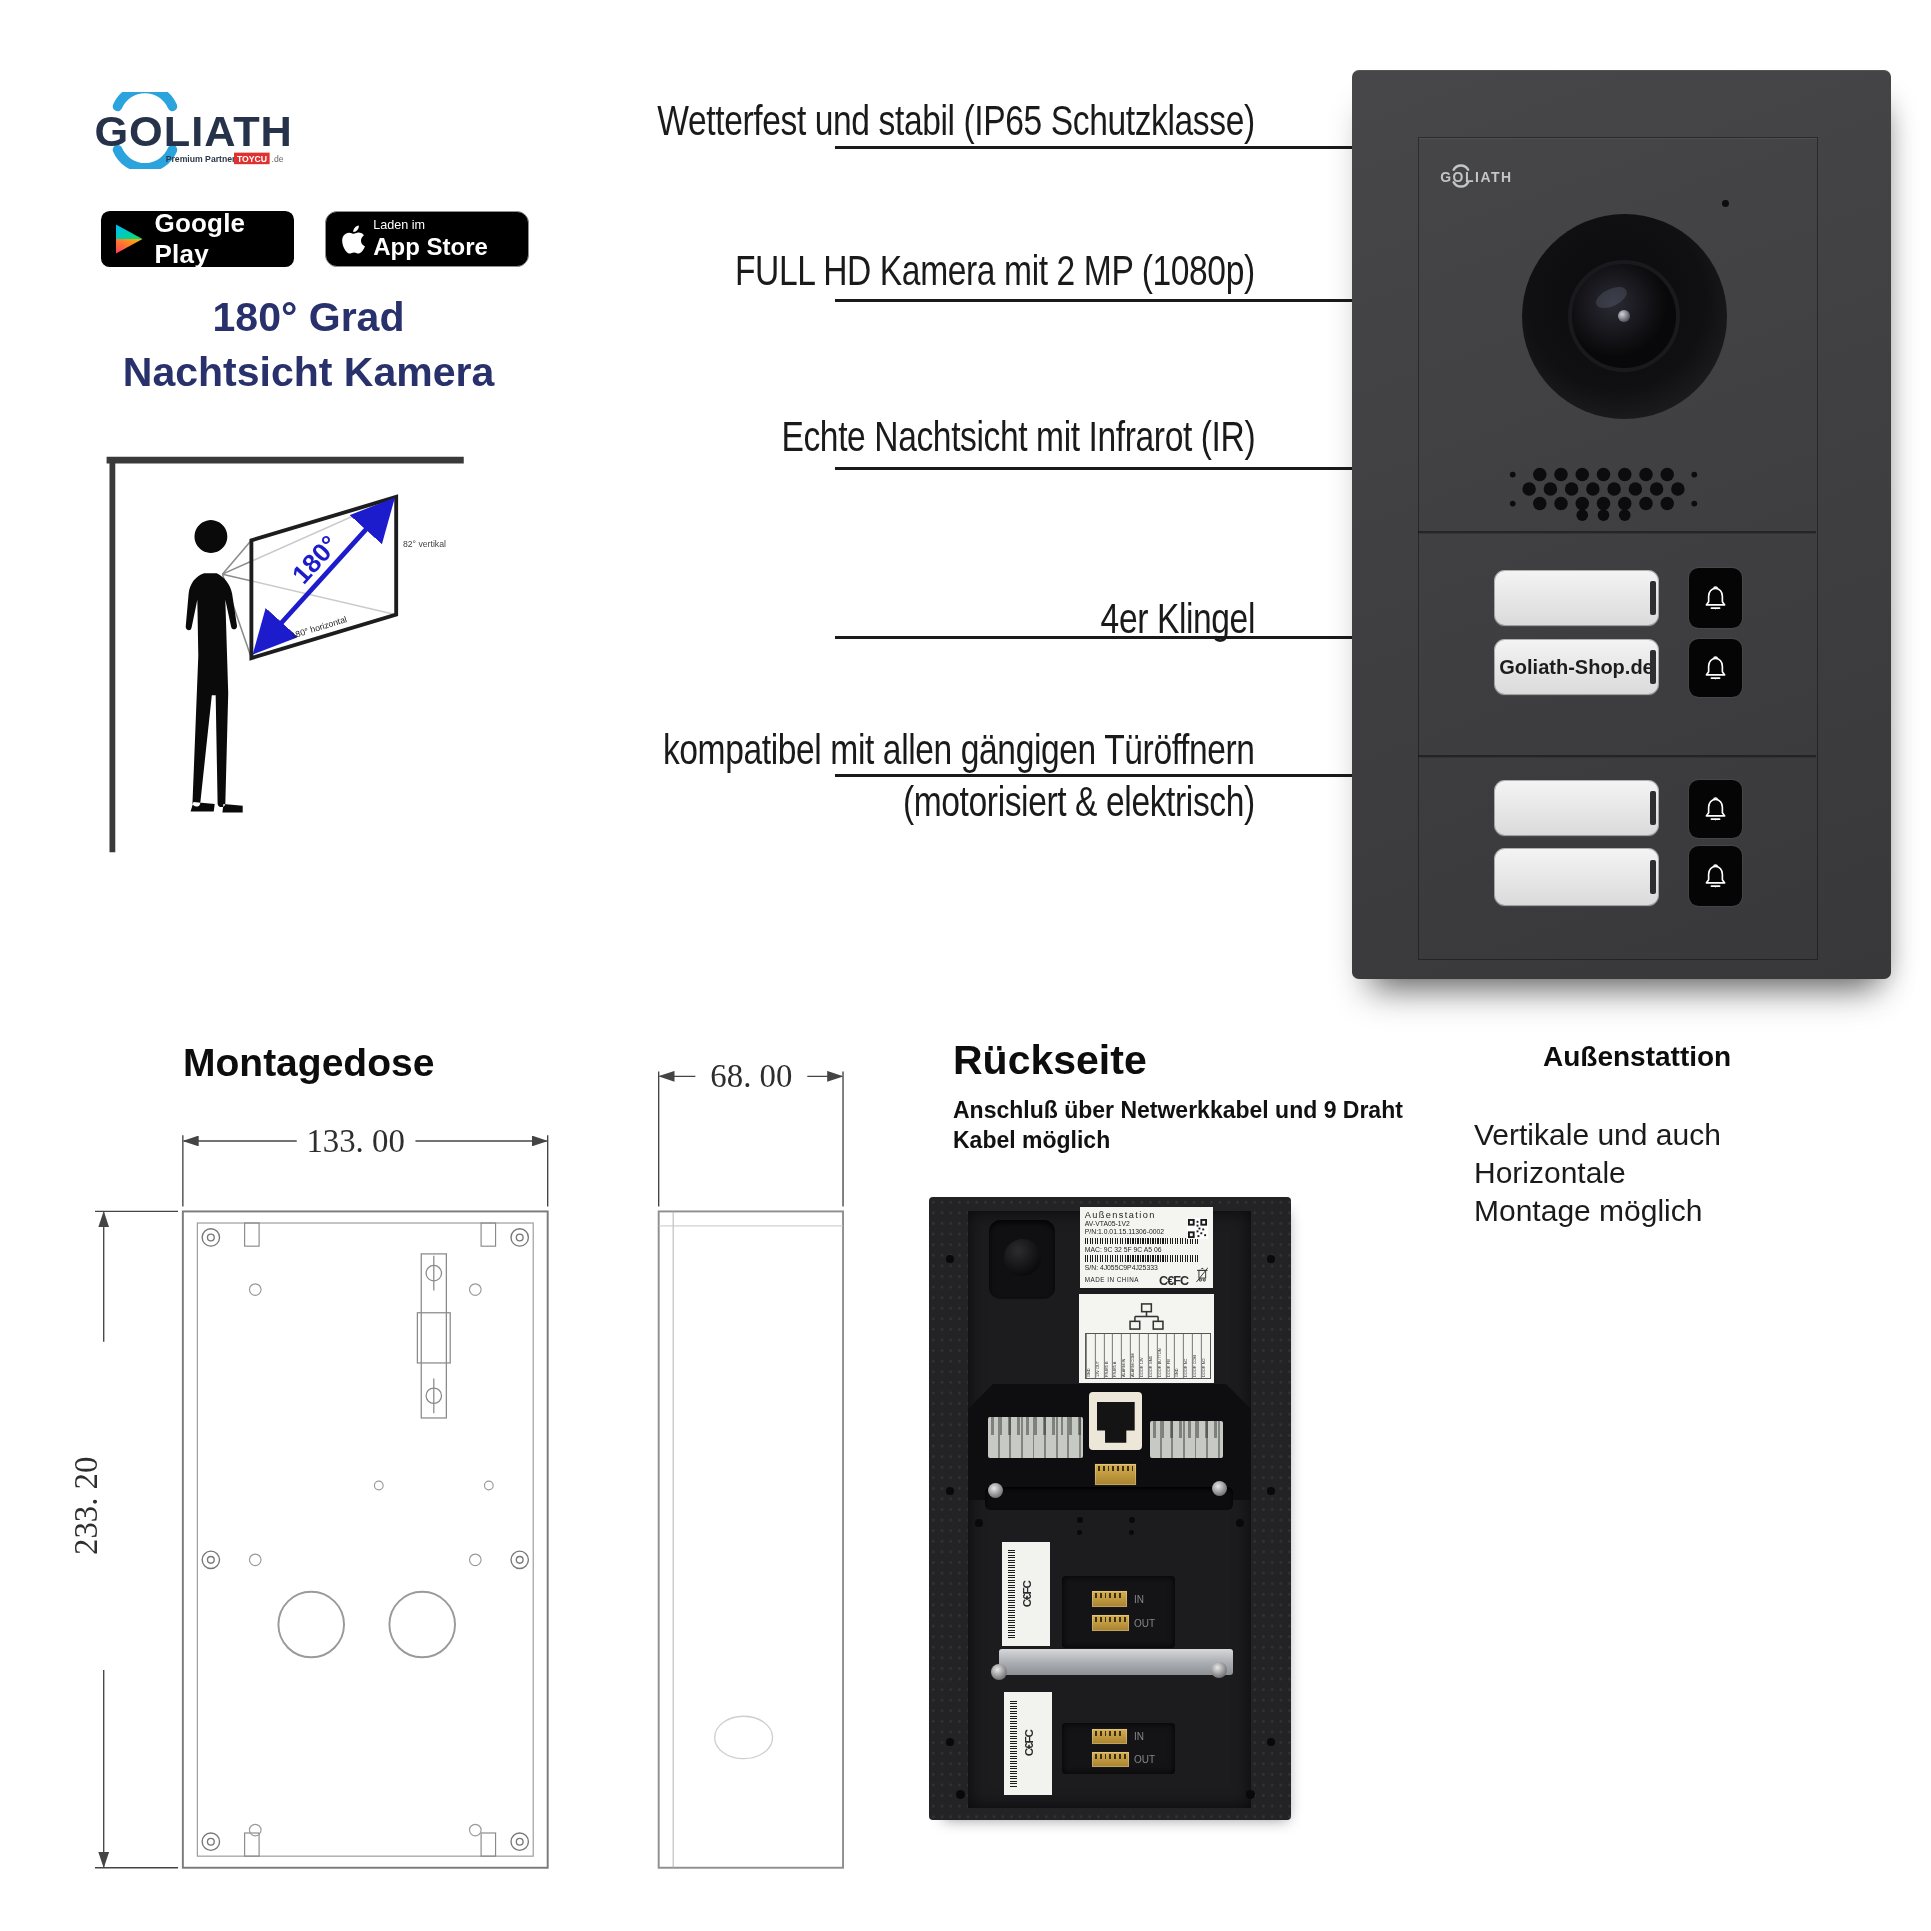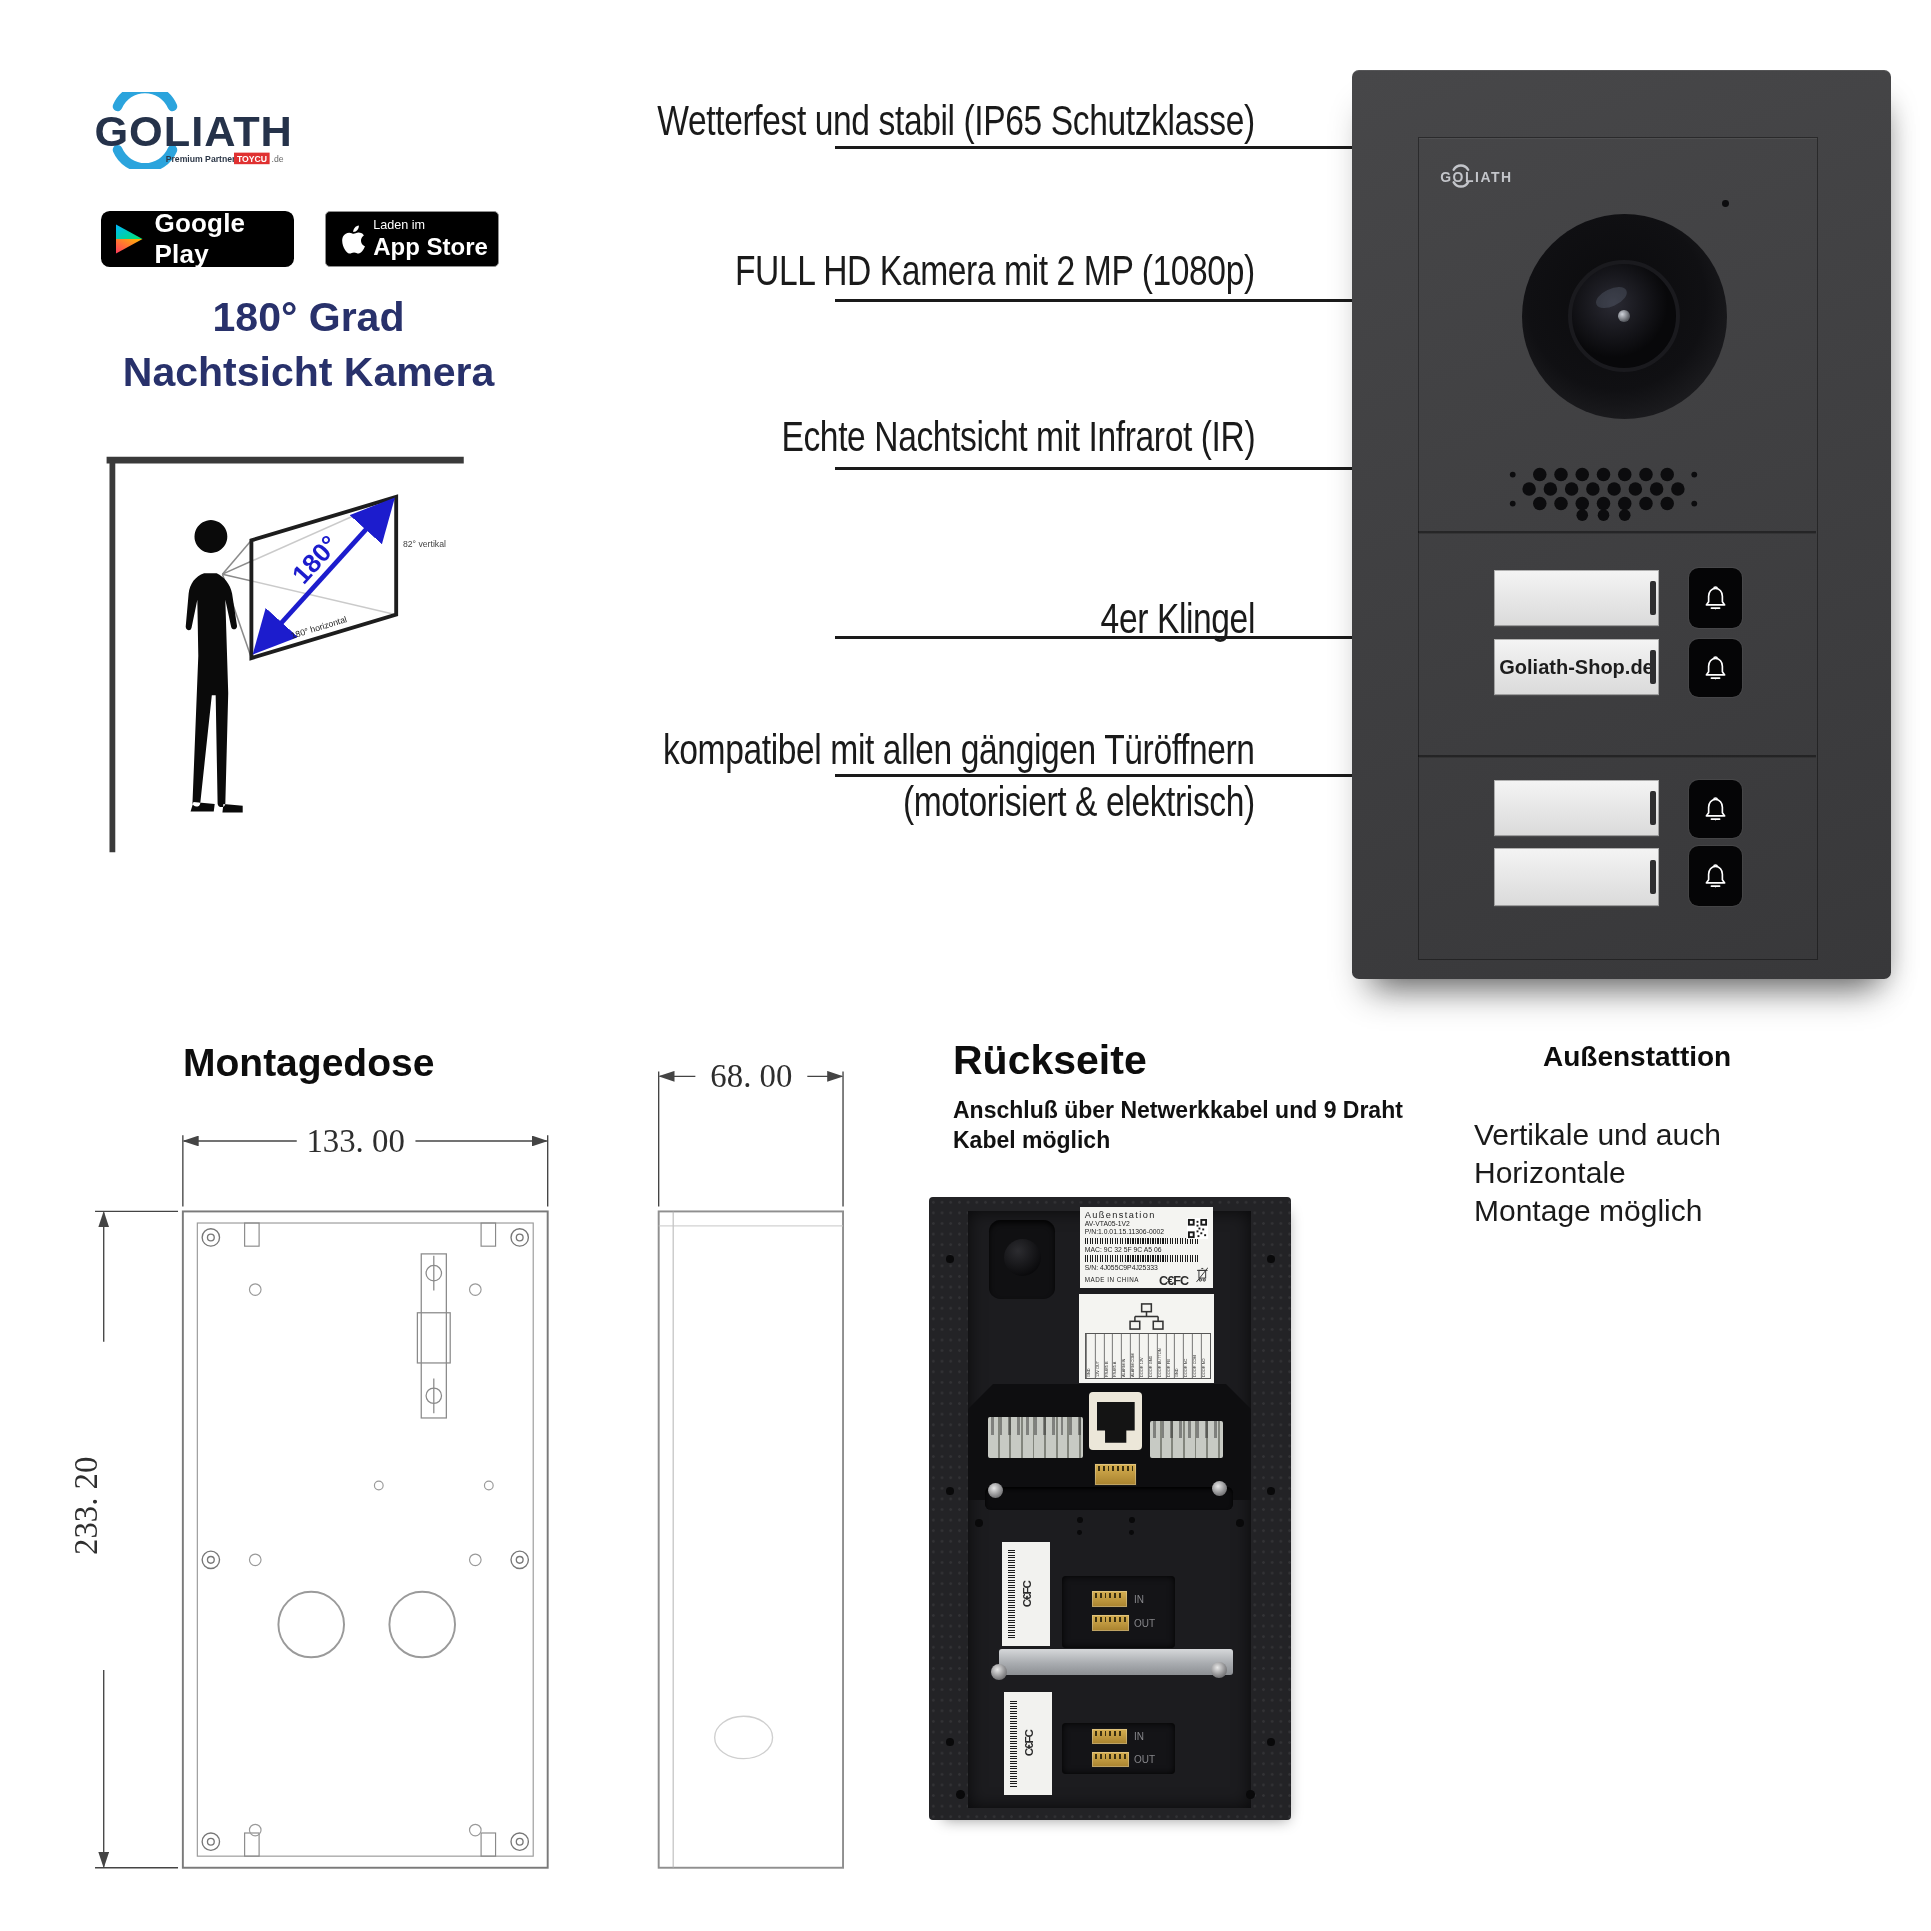--- a/index.html
+++ b/index.html
@@ -5,21 +5,21 @@
   html,body{margin:0;padding:0;background:#fff;}
   #canvas{position:relative;width:1931px;height:1931px;background:#fff;overflow:hidden;
           font-family:"Liberation Sans",sans-serif;color:#111;}
   .abs{position:absolute;}
 
   
   #brand-logo{left:92px;top:92px;}
   #gp-badge{left:101px;top:211px;width:193px;height:56px;background:#000;border-radius:8.7px;
     display:flex;align-items:center;gap:11.6px;padding-left:15.4px;box-sizing:border-box;}
   #gp-badge span{color:#fff;font-size:26px;font-weight:700;letter-spacing:0.2px;}
-  #as-badge{left:325px;top:211px;width:174px;height:56px;background:#000;border-radius:5px;
+  #as-badge{left:325px;top:211px;width:204px;height:56px;background:#000;border-radius:12px;
     border:1.4px solid #8f8f8f;display:flex;align-items:center;gap:8.7px;padding-left:11.6px;box-sizing:border-box;}
   #as-badge .astxt{display:flex;flex-direction:column;color:#fff;line-height:1;}
   #as-badge .astxt .s1{font-size:12.6px;margin-bottom:2.9px;}
   #as-badge .astxt .s2{font-size:24px;font-weight:600;}
   #headline{left:75px;top:290px;width:467px;text-align:center;color:var(--navy,#28316b);
     font-size:41px;font-weight:bold;line-height:55px;}
 
   
   .callout{right:676px;text-align:right;white-space:nowrap;font-size:42px;color:#1a1a1a;
     transform:scaleX(.8);transform-origin:100% 50%;letter-spacing:-0.5px;}
@@ -44,21 +44,21 @@
     filter:blur(0.4px);}
   #fd-lens{left:216px;top:189px;width:112px;height:112px;border-radius:50%;
     background:radial-gradient(circle at 40% 38%,#2a2a33 0%,#08080a 60%);
     border:4.8px solid #1a1a1e;box-sizing:border-box;}
   #fd-lens-hl{left:243px;top:218px;width:33px;height:17.4px;border-radius:50%;
     background:rgba(120,130,150,.25);transform:rotate(-25deg);}
   #fd-lens-dot{left:266px;top:239px;width:11.6px;height:11.6px;border-radius:50%;
     background:radial-gradient(circle at 35% 35%,#cfd3da,#55585e 70%);}
   #fd-mic{left:370px;top:129px;width:6.8px;height:6.8px;border-radius:50%;background:#0d0d0f;}
   .plate{left:142px;width:165px;background:linear-gradient(180deg,#f4f4f4,#dadada);
-    border-radius:0;box-shadow:inset 0 0 0 1px rgba(0,0,0,.28),0 1px 1px rgba(255,255,255,.08);}
+    border-radius:11px;box-shadow:inset 0 0 0 1px rgba(0,0,0,.28),0 1px 1px rgba(255,255,255,.08);}
   .plate-notch{position:absolute;right:2.9px;top:20%;width:5.8px;height:60%;background:#2e2e30;border-radius:1.9px;}
   #plate1{top:499px;height:56px;} #plate2{top:568px;height:56px;display:flex;align-items:center;justify-content:center;}
   #plate3{top:709px;height:56px;} #plate4{top:777px;height:58px;}
   #plate2 .plate-text{font-size:20px;font-weight:bold;color:#1d1d1d;}
   .bell-btn{left:337px;width:53px;background:#050506;border-radius:9.7px;display:flex;
     align-items:center;justify-content:center;box-shadow:0 0 0 1px rgba(255,255,255,.05);}
   #bell1{top:497px;height:60px;} #bell2{top:568px;height:58px;}
   #bell3{top:709px;height:58px;} #bell4{top:775px;height:60px;}
 
   

